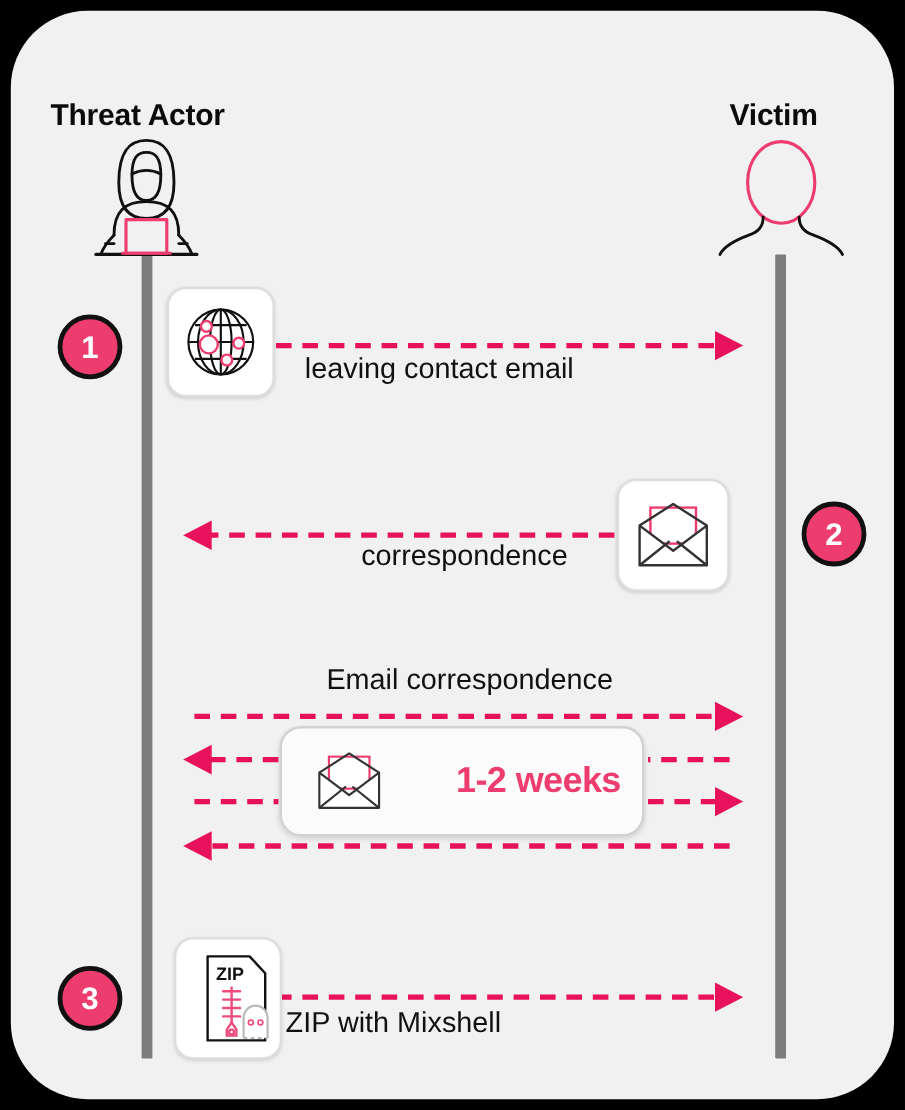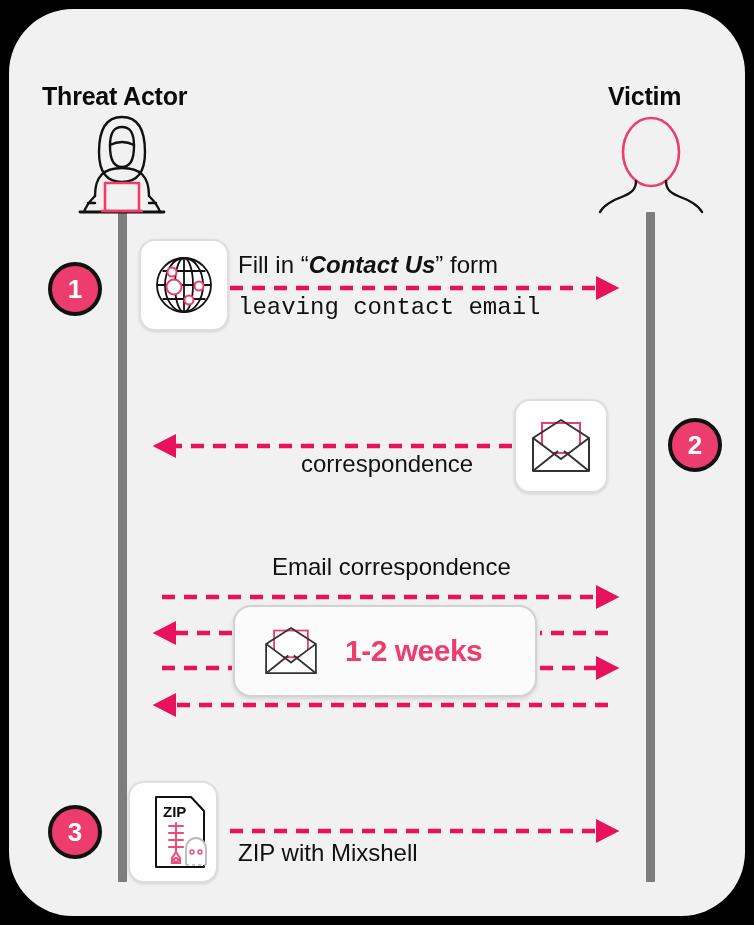--- a/index.html
+++ b/index.html
@@ -65,52 +65,52 @@
   .icon-card {
     position: absolute;
     background: #ffffff;
     border: 2px solid #dedede;
     border-radius: 16px;
     box-shadow: 0 1px 3px rgba(0,0,0,0.14);
     display: flex; align-items: center; justify-content: center;
   }
   #icon-globe { left: 139px; top: 239px; width: 90px; height: 92px; }
   #icon-env-2 { left: 514px; top: 399px; width: 94px; height: 94px; }
-  #icon-zip   { left: 128px; top: 781px; width: 90px; height: 102px; padding-left: 13px; }
+  #icon-zip   { left: 145px; top: 781px; width: 90px; height: 102px; padding-left: 13px; }
 
   .weeks-box {
     position: absolute;
     left: 233px; top: 605px;
     width: 304px; height: 92px;
     background: #fbfbfb;
     border: 2px solid #d2d2d2;
     border-radius: 18px;
     box-shadow: 0 2px 4px rgba(0,0,0,0.12);
-    display: flex; align-items: center;
+    display: flex; align-items: center; gap: 35px;
   }
   .weeks-env { margin-left: 24px; }
   .weeks-text {
     margin-left: 22px;
     color: #ec3d6e;
     font-size: 30px;
     font-weight: bold;
     letter-spacing: -0.5px;
   }
 
   .msg {
     position: absolute;
     color: #111111;
     font-size: 24px;
     white-space: nowrap;
     line-height: 1.05;
   }
   .msg b { font-weight: bold; font-style: italic; }
 
   #msg1-l1 { left: 238px; top: 252px; }
-  #msg1-l2 { left: 238px; top: 295px; font-family: Liberation Mono, monospace; }
+  #msg1-l2 { left: 254px; top: 295px; }
   #msg2-l1 { left: 264px; top: 412px; }
   #msg2-l2 { left: 301px; top: 451px; }
   #msg-mid { left: 244px; top: 554px; margin-left: 28px; }
   #msg3-l1 { left: 238px; top: 796px; }
   #msg3-l2 { left: 238px; top: 840px; }
 </style>
 </head>
 <body>
 
 <div id="stage">
@@ -238,21 +238,20 @@
     <svg class="weeks-env" width="64" height="58" viewBox="0 0 72 64">
       <rect x="17" y="9" width="38" height="30" fill="#ffffff" stroke="#ec3d6e" stroke-width="2"></rect>
       <path d="M8,24 L36,6 L64,24" fill="none" stroke="#333" stroke-width="2" stroke-linejoin="round"></path>
       <path d="M8,24 L8,57 L64,57 L64,24 L36,45 Z" fill="#ffffff" stroke="#333" stroke-width="2" stroke-linejoin="round"></path>
       <path d="M8,57 L33,37" fill="none" stroke="#333" stroke-width="2"></path>
       <path d="M64,57 L39,37" fill="none" stroke="#333" stroke-width="2"></path>
     </svg>
     <span class="weeks-text">1-2 weeks</span>
   </div>
 
-  <div class="msg" id="msg1-l1"><span>Fill in “</span><b>Contact Us</b><span>” form</span></div>
   <div class="msg" id="msg1-l2">leaving contact email</div>
 
   <div class="msg" id="msg2-l2">correspondence</div>
 
   <div class="msg" id="msg-mid">Email correspondence</div>
 
   <div class="msg" id="msg3-l2">ZIP with Mixshell</div>
 
 </div>
 

